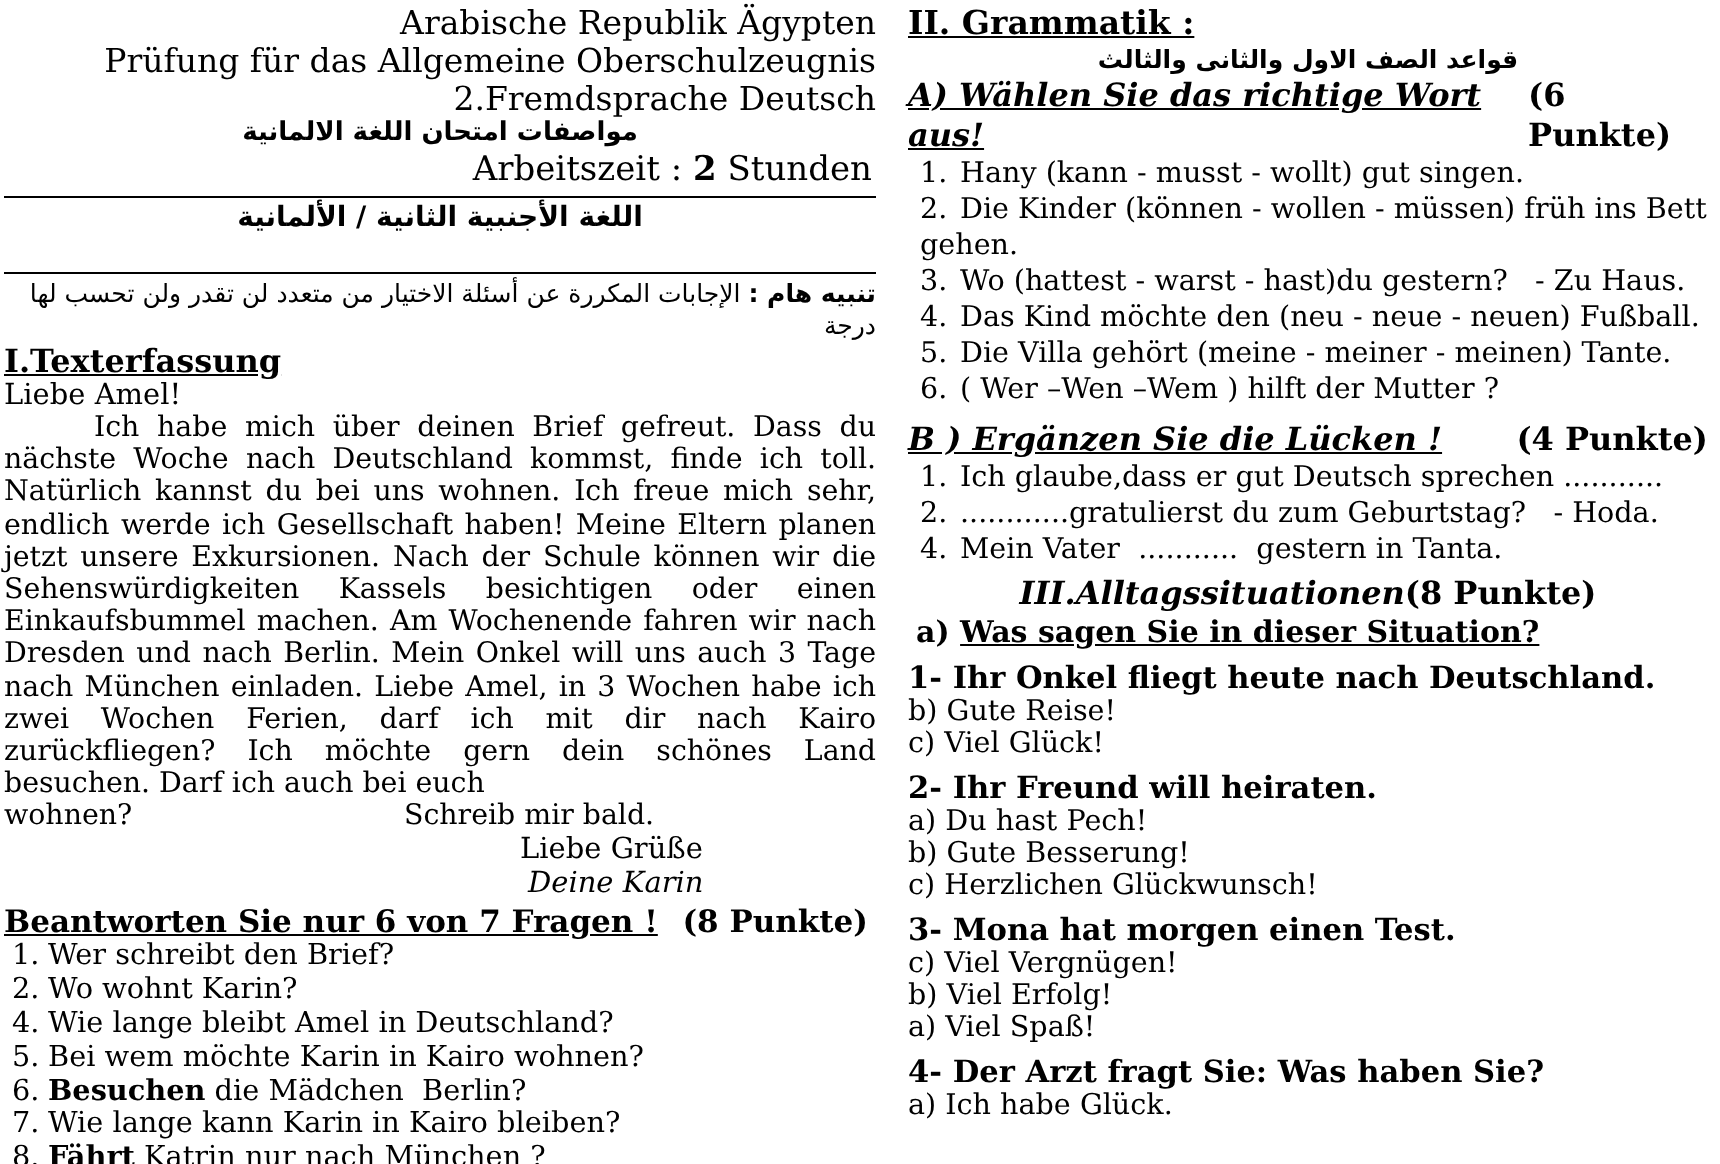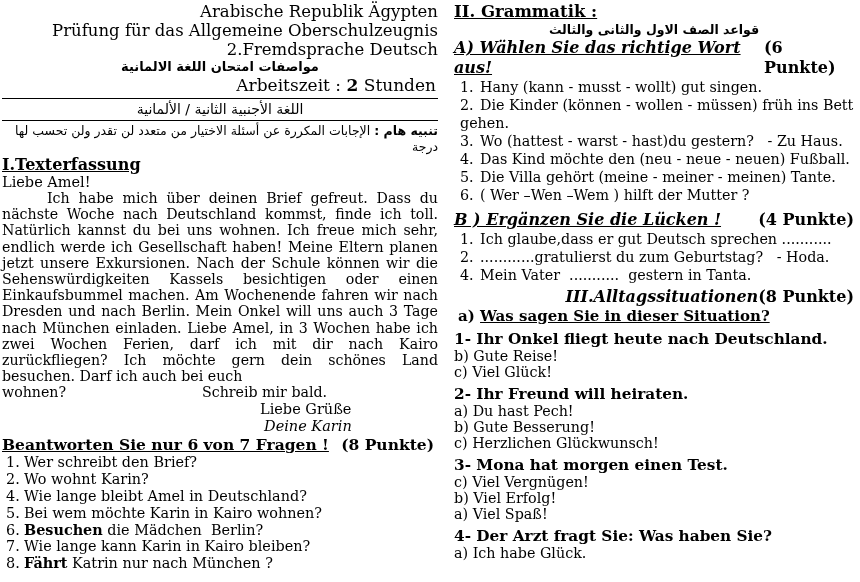--- a/index.html
+++ b/index.html
@@ -14,22 +14,22 @@
   .col-left  { position:absolute; left:2px;  top:2px; width:436px; }
   .col-right { position:absolute; left:454px; top:2px; width:400px; }
 
   
   .hdr { text-align:right; font-weight:normal; font-size:16.5px; line-height:19px; }
   .hdr-ar { text-align:center; font-weight:bold; font-size:13px; line-height:16px; }
   .worktime { text-align:right; font-size:17px; line-height:21px; padding-right:2px; }
   .worktime .num { font-weight:bold; }
   .lang-box {
     border-top:1.5px solid #000; border-bottom:1.5px solid #000;
-    text-align:center; font-weight:normal; font-size:14px;
-    padding:2px 0 3px 0; margin:2px 0 2px 0;
+    text-align:center; font-weight:bold; font-size:14px;
+    padding:2px 0 19px 0; margin:2px 0 2px 0;
   }
   .notice { font-size:12.5px; line-height:16px; text-align:right; }
   .notice .lead { font-weight:bold; }
 
   
   .sec1-title { font-size:16px; font-weight:bold; text-decoration:underline; line-height:19px; }
   .salutation { font-size:14.5px; line-height:16px; }
   .letter {
     font-size:14.2px; line-height:16.2px; text-align:justify;
     text-indent:45px;
@@ -50,21 +50,21 @@
   
   .g-head { font-size:16.5px; font-weight:bold; text-decoration:underline; line-height:20px; }
   .g-sub-ar { text-align:center; font-weight:bold; font-size:12.5px; line-height:16px; }
   .part-head { display:flex; justify-content:space-between; font-weight:bold;
                font-size:16px; line-height:20px; }
   .part-head .t { font-style:italic; text-decoration:underline; }
   .part-head .p { font-style:normal; }
   .g-row { font-size:14.3px; line-height:18px; padding-left:6px; white-space:pre-wrap; }
   .g-row .num { display:inline-block; min-width:20px; }
   .gap-sm { height:6px; } .gap-xs { height:3px; }
-  .sit-main-head { display:flex; justify-content:flex-end; font-weight:bold;
+  .sit-main-head { display:flex; justify-content:center; font-weight:bold;
                    font-style:italic; font-size:16px; line-height:20px; }
   .sit-main-head .p { font-style:normal; }
   .sit-sub { font-weight:bold; font-size:15px; line-height:18px; padding-left:4px; }
   .sit-sub .u { text-decoration:underline; }
   .sit-block { margin-top:5px; }
   .sit-h { font-weight:bold; font-size:15.3px; line-height:18px; }
   .sit-o { font-size:14.3px; line-height:16px; }
 </style>
 </head>
 <body>

